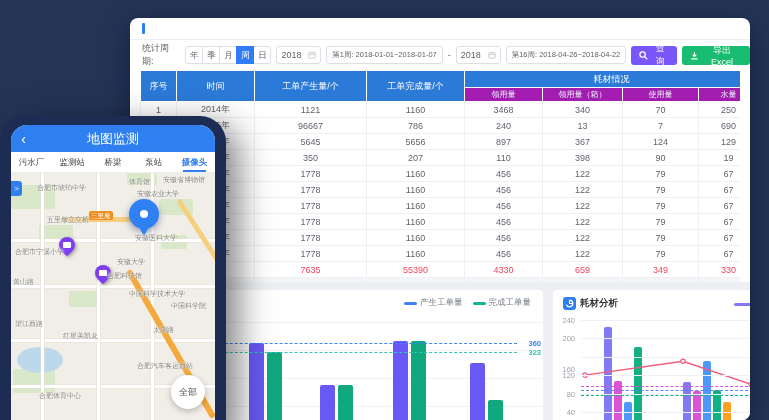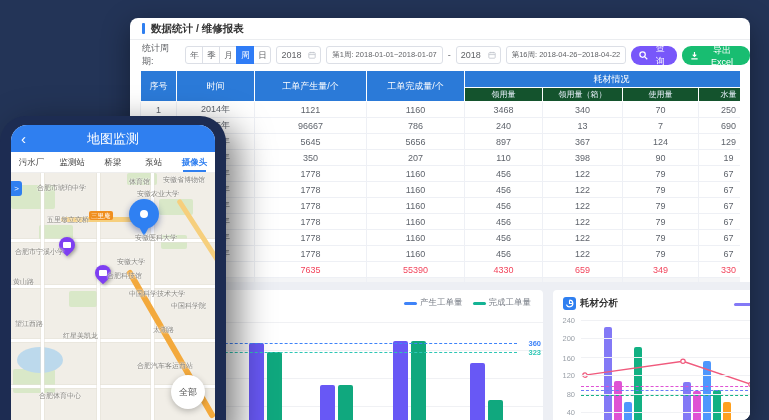--- a/index.html
+++ b/index.html
@@ -15,30 +15,30 @@
   .seg{display:flex;}
   .segbtn{width:18px;height:18px;line-height:16px;text-align:center;border:1px solid #dcdfe6;margin-left:-1px;
     background:#fff;color:#606266;font-size:8.5px;cursor:pointer;}
   .segbtn:first-child{border-radius:3px 0 0 3px;margin-left:0;}
   .segbtn:last-child{border-radius:0 3px 3px 0;}
   .segbtn.sel{background:#2f7cf6;border-color:#2f7cf6;color:#fff;position:relative;z-index:1;}
   .selbox{width:45px;height:18px;border:1px solid #dcdfe6;border-radius:3px;display:flex;align-items:center;
     justify-content:space-between;padding:0 4px;background:#fff;}
   .weekbox{height:18px;border:1px solid #dcdfe6;border-radius:3px;display:flex;align-items:center;
     padding:0 5px;font-size:7.5px;white-space:nowrap;background:#fff;}
-  .btn{height:19px;border:none;border-radius:9px;color:#fff;display:flex;align-items:center;gap:3px;
+  .btn{height:19px;border:none;border-radius:3px;color:#fff;display:flex;align-items:center;gap:3px;
     padding:0 8px;font-size:9px;cursor:pointer;}
   .btn.query{background:#7857fa;}
   .btn.export{background:#18bd71;}
   
   .table-wrap{position:absolute;left:10px;top:52px;right:10px;bottom:0;overflow:hidden;}
   table{border-collapse:collapse;table-layout:fixed;width:618px;}
   th{font-weight:normal;}
   tr.h1 th{background:#2b7ad8;color:#fff;font-size:9px;height:17px;border:1px solid rgba(255,255,255,.3);overflow:hidden;white-space:nowrap;}
-  tr.h2 th{background:#14532d;color:#eaf2fd;font-size:8px;height:12px;border:1px solid rgba(255,255,255,.3);overflow:hidden;white-space:nowrap;}
+  tr.h2 th{background:#a21caf;color:#eaf2fd;font-size:8px;height:12px;border:1px solid rgba(255,255,255,.3);overflow:hidden;white-space:nowrap;}
   tbody td{height:15px;font-size:9px;color:#5f646c;text-align:center;background:#fff;
     border:1px solid #eef0f5;overflow:hidden;white-space:nowrap;}
   tr.total td{color:#f2455d;}
   tr.avg td{background:#f4f5f7;}
   
   .charts-bg{position:absolute;left:0;top:264px;right:0;bottom:0;background:#edeff4;}
   .ccard{position:absolute;top:272px;height:160px;background:#fff;border-radius:4px;overflow:hidden;}
   #cardL{left:10px;width:403px;}
   #cardR{left:423px;width:205px;}
   #wolegend{position:absolute;top:7px;right:12px;display:flex;gap:10px;align-items:center;font-size:8.5px;color:#7a7f88;}
@@ -89,21 +89,20 @@
   .campin i{position:absolute;left:4px;top:5px;width:8px;height:6px;background:#fff;border-radius:1px;transform:rotate(45deg);}
   .allbtn{position:absolute;right:10px;top:202px;width:34px;height:34px;border-radius:50%;background:#fff;
     box-shadow:0 2px 6px rgba(0,0,0,.25);font-size:9px;color:#555;display:flex;align-items:center;justify-content:center;cursor:pointer;}
 </style>
 </head>
 <body>
 
 <section class="desktop">
   <div class="crumbbar">
     <span class="crumb-accent"></span>
-    <span class="crumb">数据统计 / 维修报表</span>
   </div>
   <div class="filterbar">
     <span>统计周期:</span>
     <span class="seg" id="seg">
         <span class="segbtn">年</span>
         <span class="segbtn">季</span>
         <span class="segbtn">月</span>
         <span class="segbtn sel">周</span>
         <span class="segbtn">日</span>
       </span>
@@ -352,21 +351,21 @@
           <polyline points="4,60.125 102,46.25 170,69.375" fill="none" stroke="#f05a7d" stroke-width="1.4"></polyline>
           <circle cx="4" cy="60.125" r="2.2" fill="#fff" stroke="#f05a7d" stroke-width="1.2"></circle>
           <circle cx="102" cy="46.25" r="2.2" fill="#fff" stroke="#f05a7d" stroke-width="1.2"></circle>
           <circle cx="170" cy="69.375" r="2.2" fill="#fff" stroke="#f05a7d" stroke-width="1.2"></circle>
         </svg>
       </div>
   <span class="ctick" style="top: 25.625px;">240</span>
       <div class="cgrid" style="top: 29.625px;"></div>
       <span class="ctick" style="top: 44.125px;">200</span>
       <div class="cgrid" style="top: 48.125px;"></div>
-      <span class="ctick" style="top: 64px;">160</span>
+      <span class="ctick" style="top: 75px;">160</span>
       <div class="cgrid" style="top: 66.625px;"></div>
       <span class="ctick" style="top: 81.125px;">120</span>
       <div class="cgrid" style="top: 85.125px;"></div>
       <span class="ctick" style="top: 99.625px;">80</span>
       <div class="cgrid" style="top: 103.625px;"></div>
       <span class="ctick" style="top: 118.125px;">40</span>
       <div class="cgrid" style="top: 122.125px;"></div>
     </div>
 </section>
 

